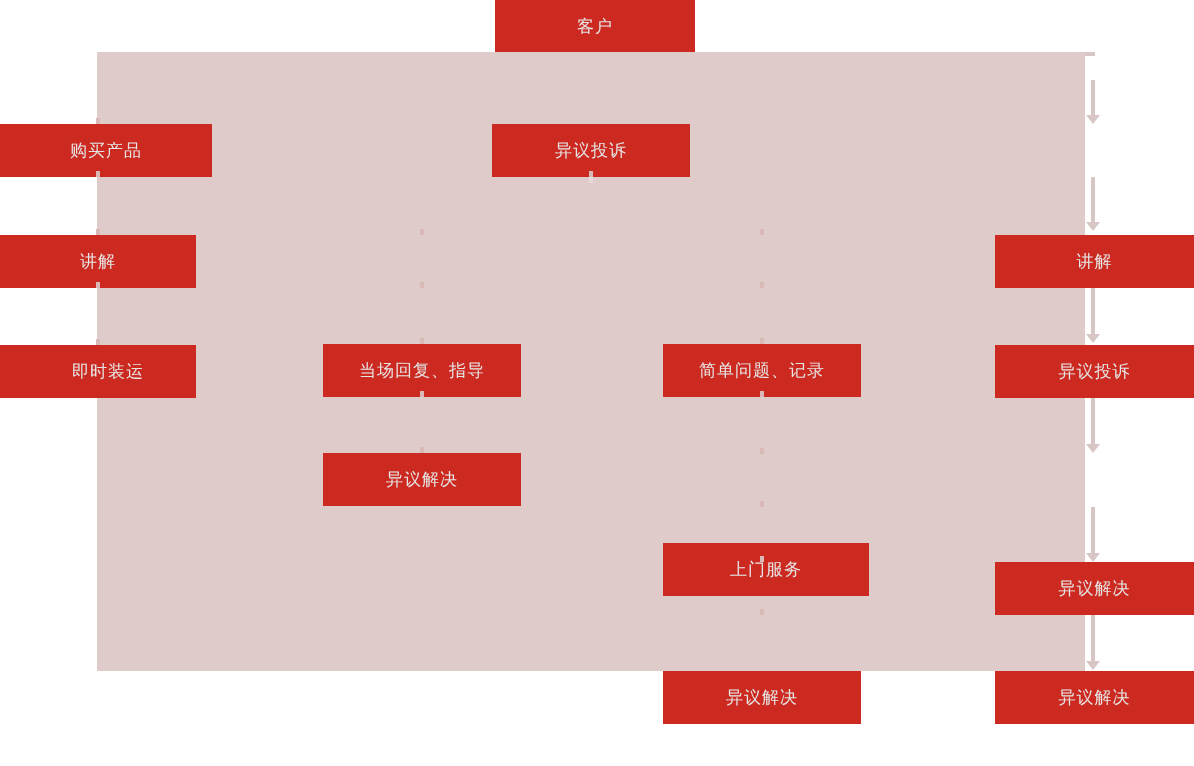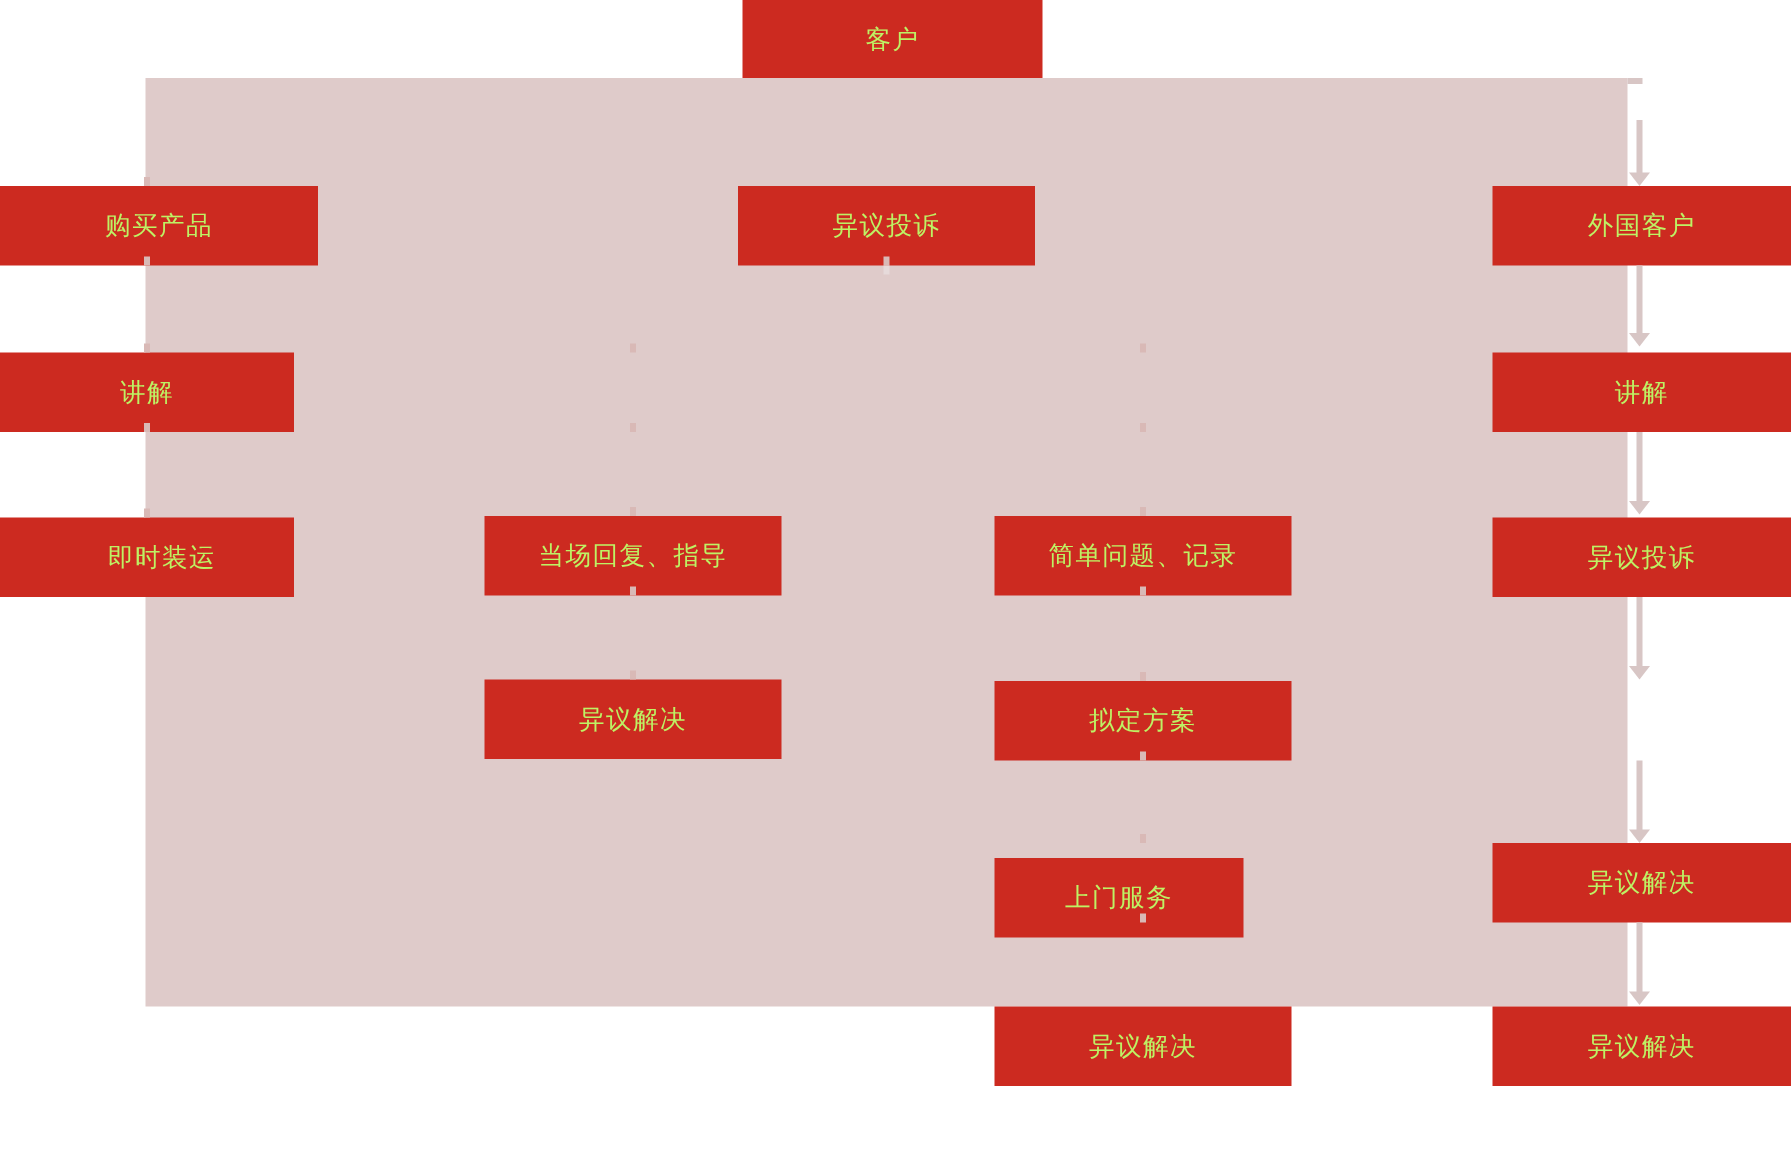--- a/index.html
+++ b/index.html
@@ -16,21 +16,21 @@
     position:absolute;
     left:97px;top:52px;
     width:988px;height:619px;
     background:#dfcbca;
   }
 
   
   .node{
     position:absolute;
     background:#cc2a20;
-    color:#bef264;
+    color:#e5e5e5;
     display:flex;
     align-items:center;
     justify-content:center;
     font-size:17px;
     letter-spacing:1px;
     line-height:1;
     box-sizing:border-box;
     white-space:nowrap;
     user-select:none;
   }
@@ -90,35 +90,33 @@
   <div class="node" style="left:323px;top:453px;width:198px;height:53px;">异议解决</div>
   <div class="stub onred" style="left:420px;top:447px;"></div>
 
   <div class="stub onred" style="left:760px;top:229px;"></div>
   <div class="stub onred" style="left:760px;top:282px;"></div>
 
   <div class="node" style="left:663px;top:344px;width:198px;height:53px;">简单问题、记录</div>
   <div class="stub onred" style="left:760px;top:338px;"></div>
   <div class="stub onred" style="left:760px;top:391px;"></div>
 
-  <div class="node" style="left:663px;top:454px;width:198px;height:53px;">拟定方案</div>
   <div class="stub onred" style="left:760px;top:448px;"></div>
   <div class="stub onred" style="left:760px;top:501px;"></div>
 
-  <div class="node" style="left:663px;top:572px;width:166px;height:53px;text-align:right;">上门服务</div>
+  <div class="node" style="left:663px;top:543px;width:206px;height:53px;text-align:right;">上门服务</div>
   <div class="stub onred" style="left:760px;top:556px;"></div>
   <div class="stub onred" style="left:760px;top:609px;"></div>
 
   <div class="node" style="left:663px;top:671px;width:198px;height:53px;">异议解决</div>
 
   <div class="conn" style="left:1091px;top:80px;height:40px;"></div>
   <div class="arrowhead" style="left:1086px;top:115px;"></div>
   <div class="conn" style="left:1085px;top:52px;width:10px;height:4px;"></div>
 
-  <div class="node" style="left:995px;top:124px;width:199px;height:53px;">外国客户</div>
 
   <div class="conn" style="left:1091px;top:177px;height:46px;"></div>
   <div class="arrowhead" style="left:1086px;top:222px;"></div>
 
   <div class="node" style="left:995px;top:235px;width:199px;height:53px;">讲解</div>
 
   <div class="conn" style="left:1091px;top:288px;height:48px;"></div>
   <div class="arrowhead" style="left:1086px;top:334px;"></div>
 
   <div class="node" style="left:995px;top:345px;width:199px;height:53px;">异议投诉</div>

